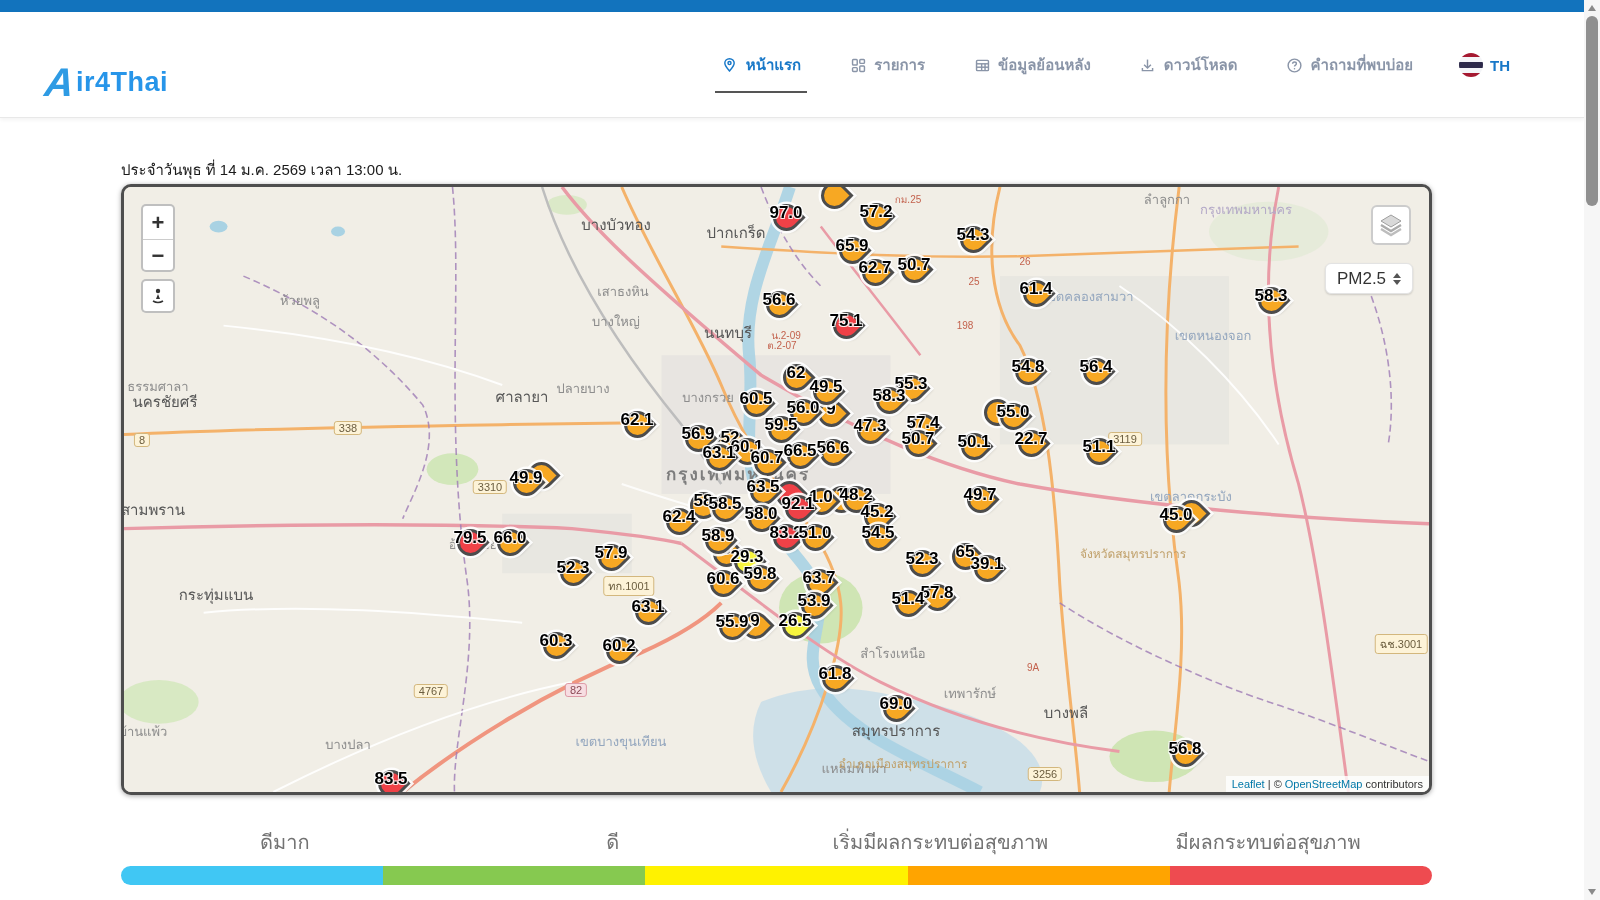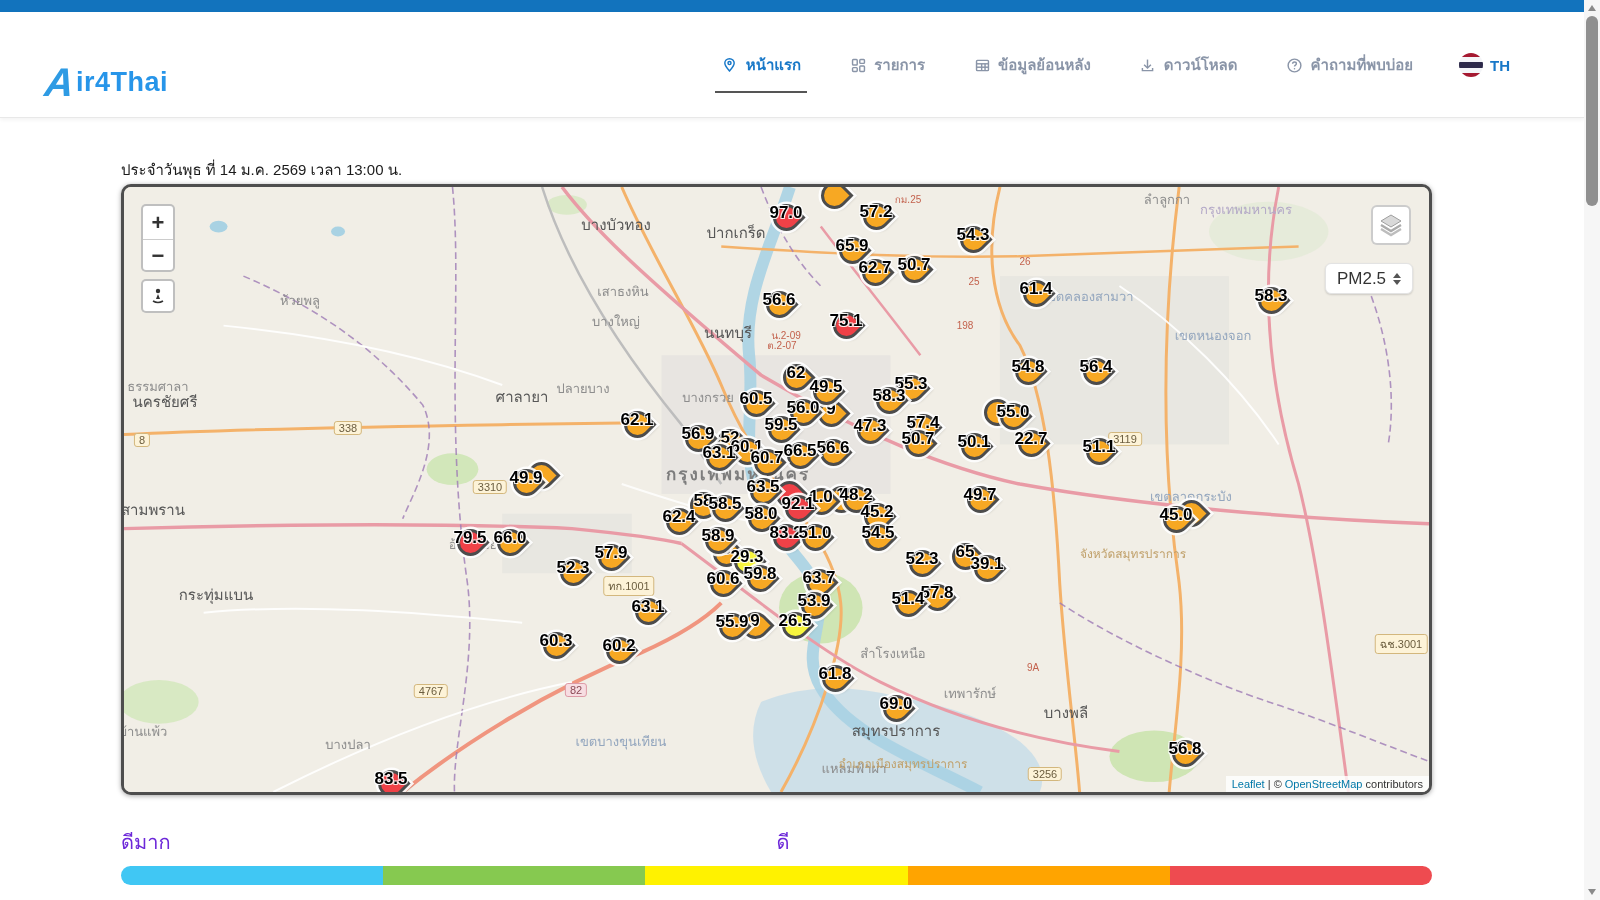--- a/index.html
+++ b/index.html
@@ -73,21 +73,21 @@
   .updown { display:flex; flex-direction:column; gap:2px; }
   .updown i { width:0; height:0; border-left:4px solid transparent; border-right:4px solid transparent; }
   .updown .up { border-bottom:5px solid #555; }
   .updown .dn { border-top:5px solid #555; }
 
   .attribution { position:absolute; right:0; bottom:0; background:rgba(255,255,255,.8);
                  font-size:11px; color:#333; padding:2px 6px; z-index:4000; }
   .attribution a { color:#0078a8; text-decoration:none; cursor:pointer; }
 
   .legend-labels { position:absolute; left:121px; top:826px; width:1311px; display:flex; }
-  .legend-labels div { flex:1; text-align:left; font-size:20px; color:#6d28d9; }
+  .legend-labels div { flex:1; text-align:center; font-size:20px; color:#737373; }
   .legend-bar { position:absolute; left:121px; top:866px; width:1311px; height:19px; display:flex;
                 border-radius:10px; overflow:hidden; }
   .legend-bar div { flex:1; }
 
   .scrollbar { position:absolute; right:0; top:0; width:16px; height:900px; background:#f6f6f6; }
   .sb-thumb { position:absolute; left:2px; top:16px; width:12px; height:190px; background:#909090;
               border-radius:6px; cursor:pointer; }
   .sb-up, .sb-dn { position:absolute; left:4px; width:0; height:0; border-left:4px solid transparent;
                    border-right:4px solid transparent; }
   .sb-up { top:5px; border-bottom:6px solid #8a8a8a; }
@@ -612,20 +612,22 @@
       </span>
   </div>
   <div class="attribution">
     <a>Leaflet</a><span> | © </span><a>OpenStreetMap</a><span> contributors</span>
   </div>
 </div>
 
 <div class="legend-labels" id="legend-labels">
     <div>ดีมาก</div>
     <div>ดี</div>
+    <div>เริ่มมีผลกระทบต่อสุขภาพ</div>
+    <div>มีผลกระทบต่อสุขภาพ</div>
   </div>
 <div class="legend-bar" id="legend-bar">
     <div style="background: rgb(64, 199, 244);"></div>
     <div style="background: rgb(134, 201, 80);"></div>
     <div style="background: rgb(255, 242, 0);"></div>
     <div style="background: rgb(255, 164, 0);"></div>
     <div style="background: rgb(238, 75, 80);"></div>
   </div>
 
 <div class="scrollbar">

